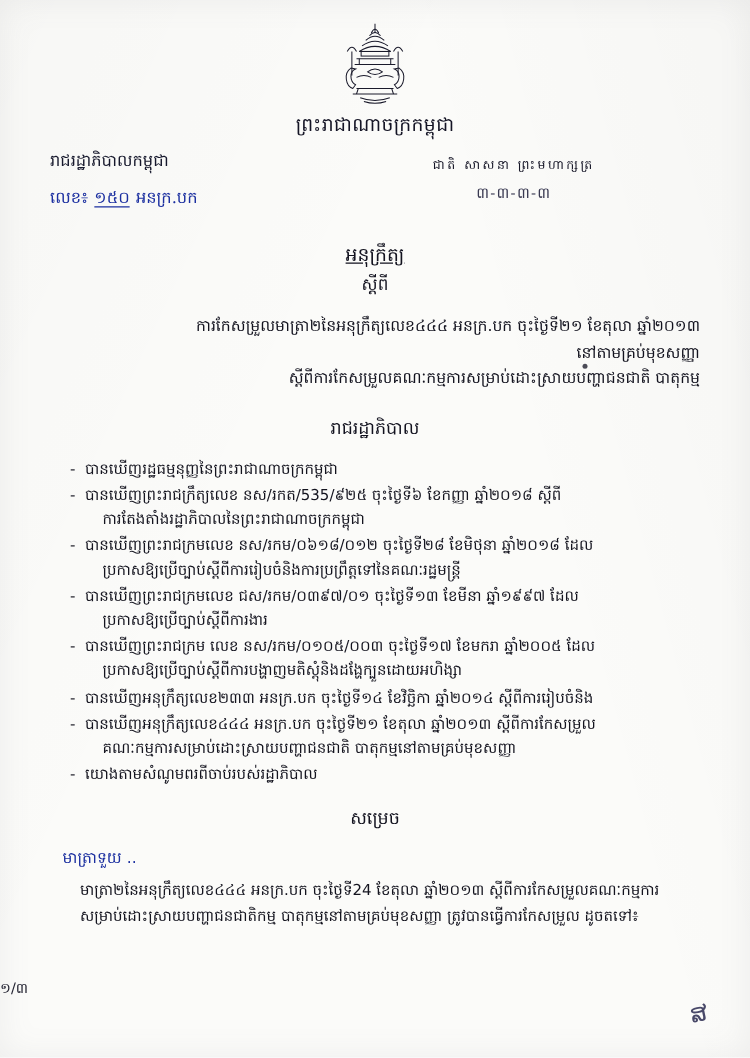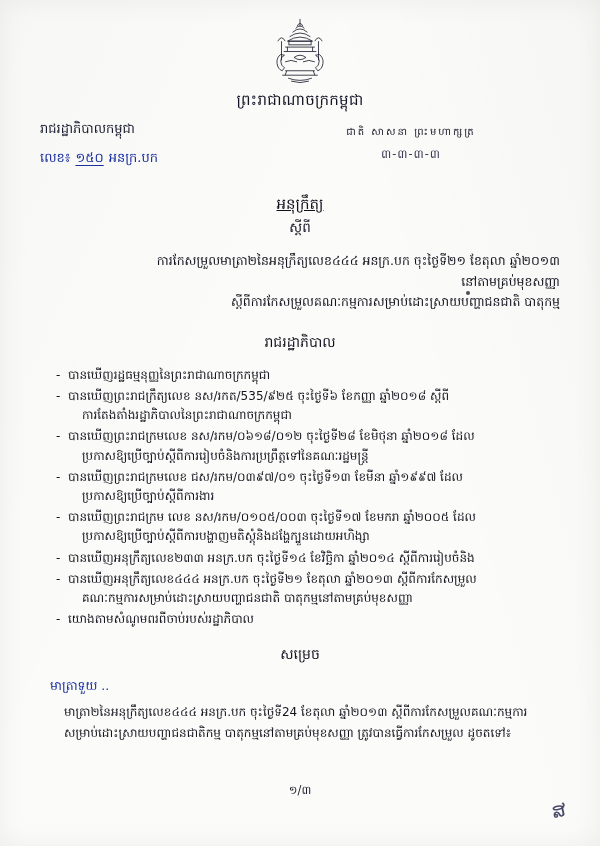--- a/index.html
+++ b/index.html
@@ -177,21 +177,20 @@
     line-height: 1.7;
     color: #14141f;
   }
 
   
   .page-number {
     position: absolute;
     left: 0;
     right: 0;
     bottom: 46px;
-    text-align: center;
     font-size: 11.5px;
     color: #1d1d2c;
   }
   .signature-mark {
     position: absolute;
     right: 34px;
     bottom: 24px;
     font-size: 20px;
     color: #2a2a50;
     transform: rotate(-12deg);

